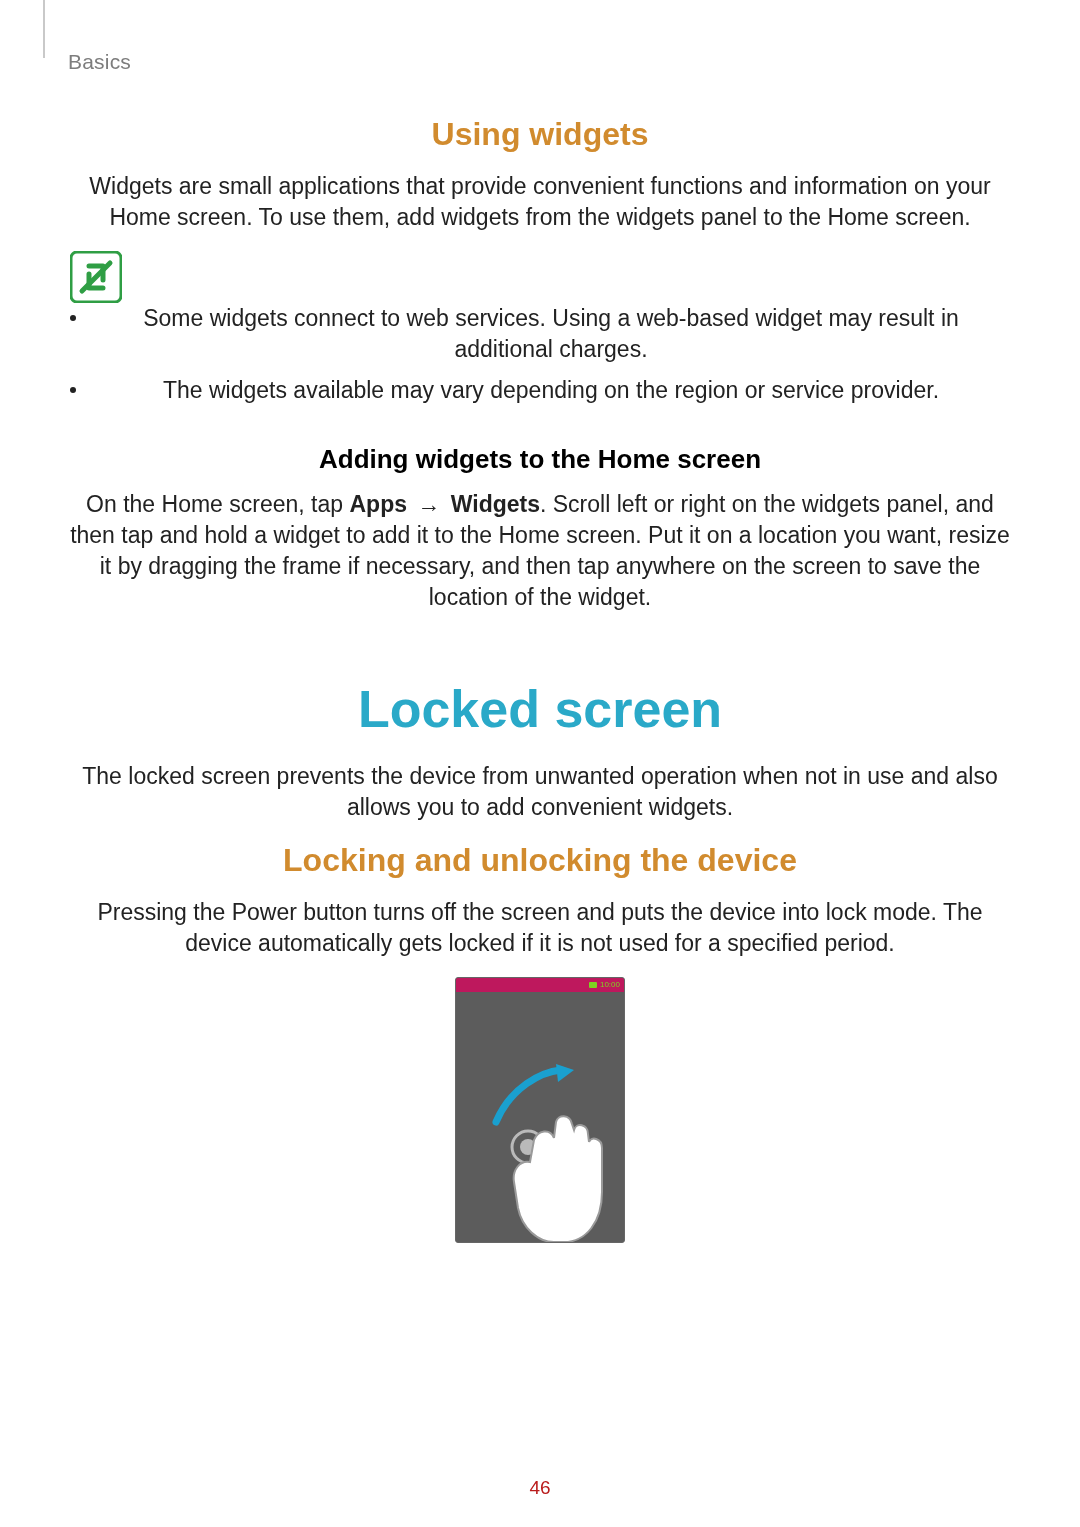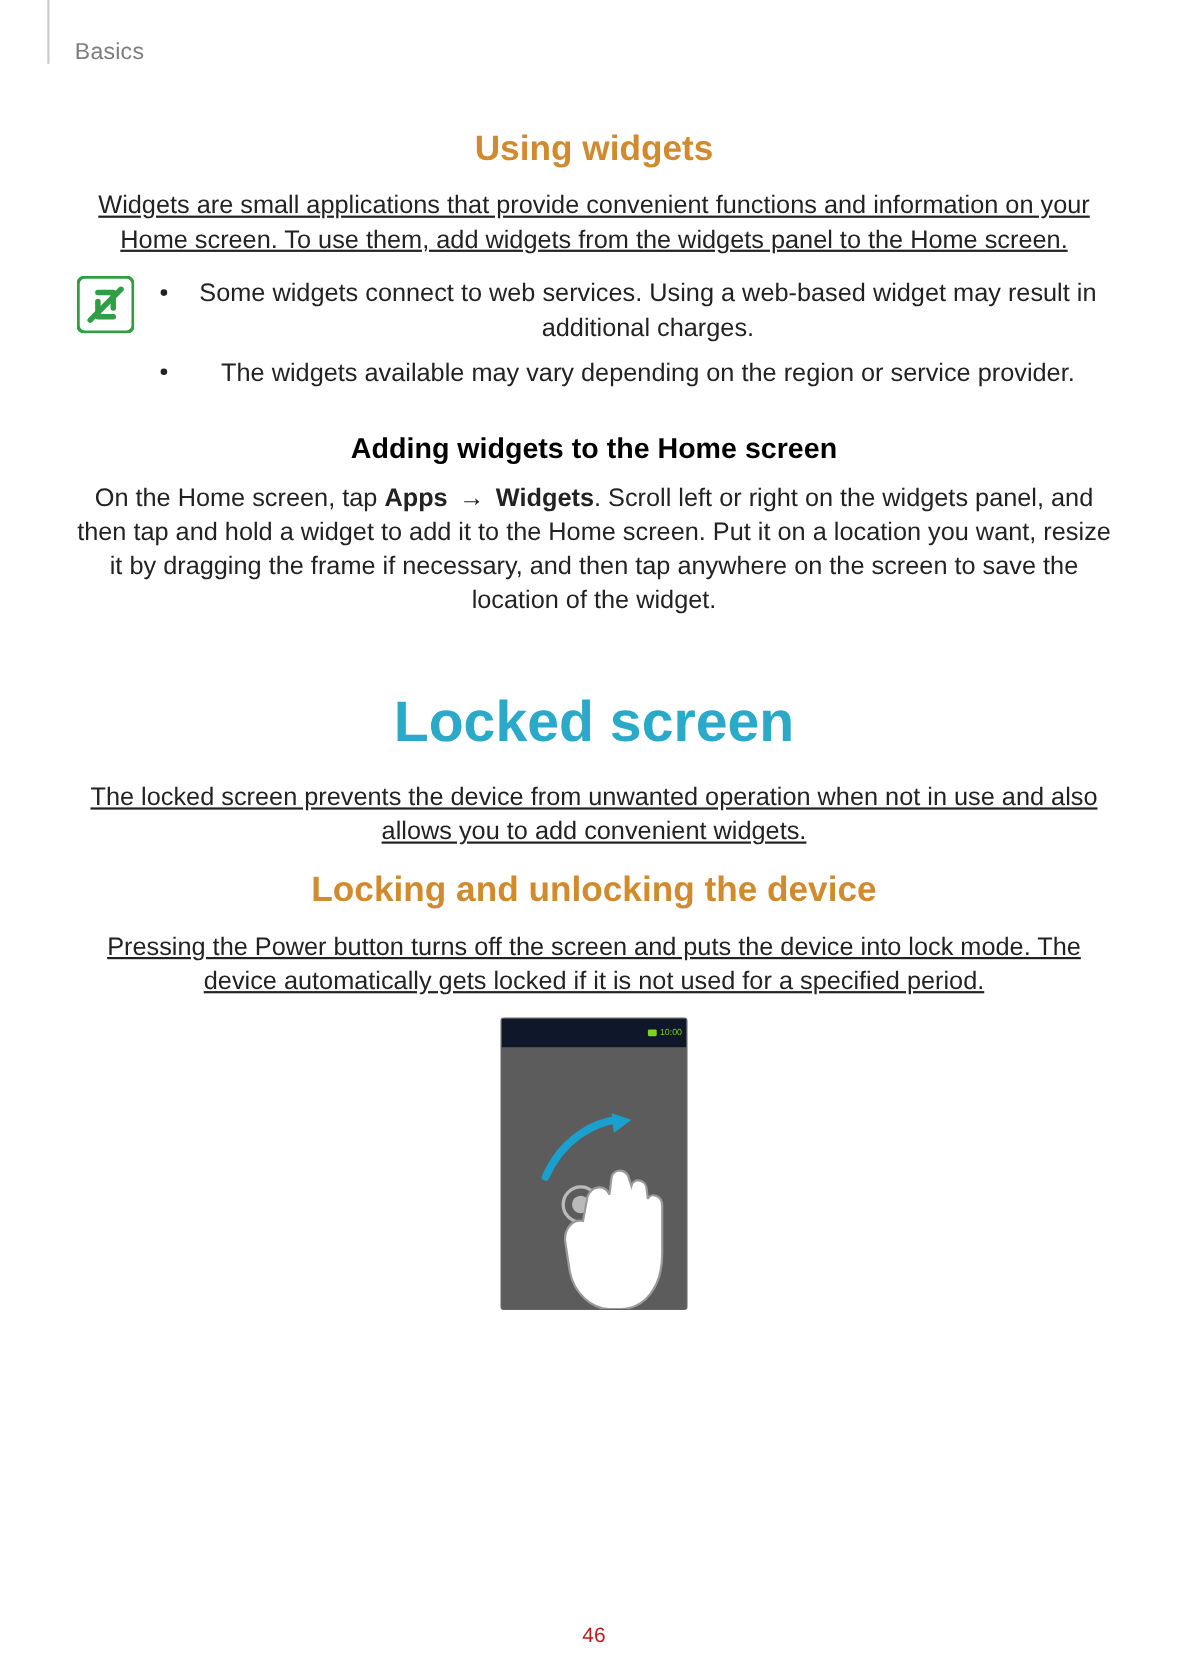--- a/index.html
+++ b/index.html
@@ -21,46 +21,46 @@
     position: absolute;
     left: 43px;
     top: 0;
     width: 2px;
     height: 58px;
     background: #c9c9c9;
   }
   .breadcrumb {
     position: absolute;
     left: 68px;
-    top: 36px;
+    top: 50px;
     font-size: 21px;
     color: #7d7d7d;
     letter-spacing: 0.2px;
   }
   .content {
     margin-top: 80px;
     text-align: center;
   }
   h2.section {
     color: #d18b2e;
     font-size: 32px;
     font-weight: 700;
     margin: 0 0 18px 0;
   }
   p.body {
     font-size: 23px;
     line-height: 1.35;
     margin: 0 0 18px 0;
     color: #222;
-    text-decoration: underline;
   }
   .note-block {
     display: flex;
     align-items: flex-start;
     margin: 8px 0 26px 0;
+    flex-direction: column;
   }
   .note-icon {
     flex: 0 0 52px;
     height: 52px;
     margin-right: 24px;
   }
   .note-icon svg { display: block; }
   .note-list {
     flex: 1;
     margin: 0;
@@ -109,22 +109,22 @@
     height: 264px;
     border: 1px solid #666;
     border-radius: 3px;
     background: #5c5c5c;
     position: relative;
     overflow: hidden;
   }
   .statusbar {
     position: absolute;
     top: 0; left: 0; right: 0;
-    height: 26px;
-    background: #0f172a;
+    height: 14px;
+    background: #be185d;
     display: flex;
     justify-content: flex-end;
     align-items: center;
     padding-right: 4px;
     gap: 3px;
   }
   .battery {
     width: 8px;
     height: 6px;
     background: #7ed321;

